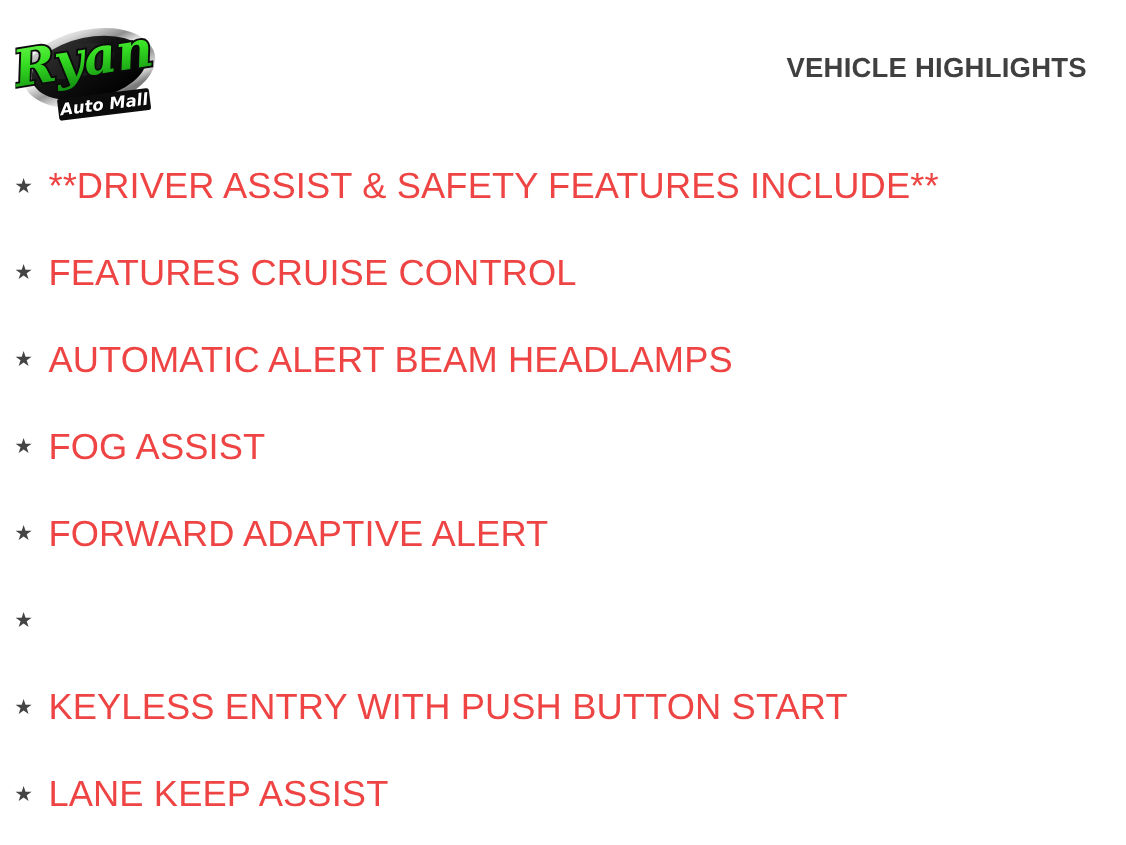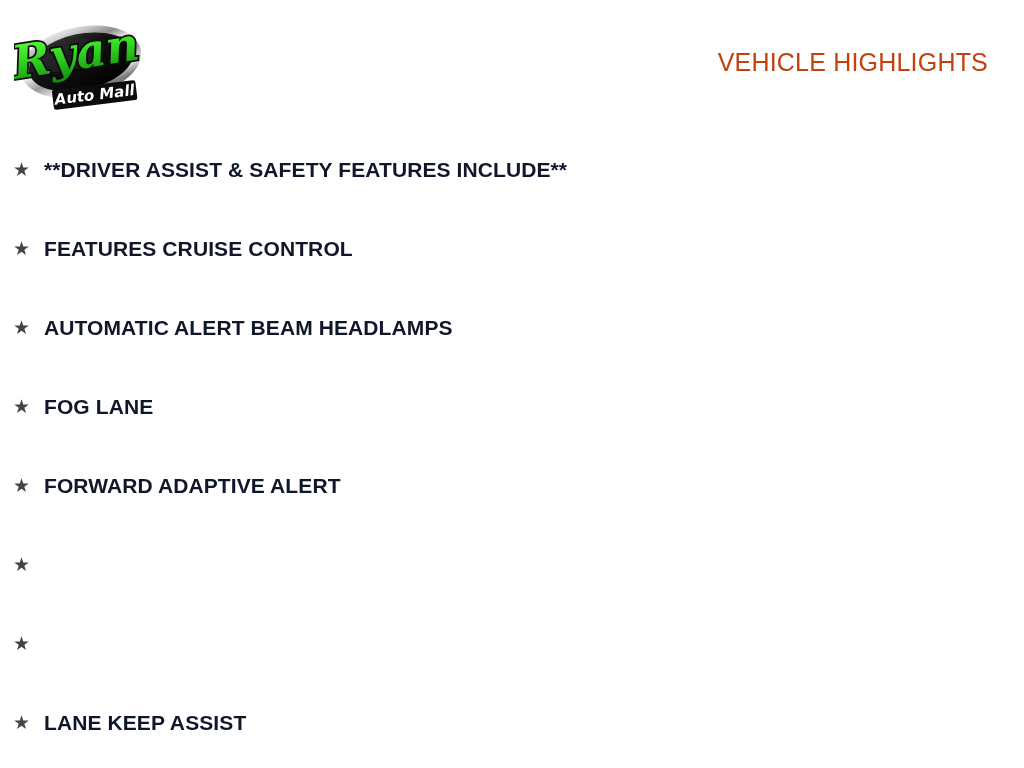--- a/index.html
+++ b/index.html
@@ -29,22 +29,22 @@
     width: 134px;
     height: 108px;
   }
   .logo svg { display: block; width: 134px; height: 108px; }
 
   .page-title {
     position: absolute;
     right: 36px;
     top: 50px;
     font-size: 25px;
-    font-weight: normal;
-    color: #c2410c;
+    font-weight: bold;
+    color: #404040;
     letter-spacing: 0.2px;
     white-space: nowrap;
     line-height: 1;
   }
 
   
   .highlights-list {
     position: absolute;
     left: 0;
     top: 130px;
@@ -65,23 +65,23 @@
     height: 22px;
     flex: 0 0 18px;
     color: #444444;
     font-size: 19px;
     line-height: 22px;
     text-align: left;
     margin-right: 13px;
     user-select: none;
   }
   .highlight-label {
-    font-size: 21px;
-    font-weight: bold;
-    color: #0f172a;
+    font-size: 33px;
+    font-weight: normal;
+    color: #ef4444;
     letter-spacing: 0.1px;
     white-space: nowrap;
     line-height: 1.1;
   }
 </style>
 </head>
 <body>
 
 <div class="header">
 
@@ -135,29 +135,30 @@
   <li class="highlight-item">
     <span class="bullet-star">★</span>
     <span class="highlight-label">FEATURES CRUISE CONTROL</span>
   </li>
   <li class="highlight-item">
     <span class="bullet-star">★</span>
     <span class="highlight-label">AUTOMATIC ALERT BEAM HEADLAMPS</span>
   </li>
   <li class="highlight-item">
     <span class="bullet-star">★</span>
-    <span class="highlight-label">FOG LANE</span>
+    <span class="highlight-label">FOG ASSIST</span>
   </li>
   <li class="highlight-item">
     <span class="bullet-star">★</span>
     <span class="highlight-label">FORWARD ADAPTIVE ALERT</span>
   </li>
   <li class="highlight-item">
     <span class="bullet-star">★</span>
   </li>
   <li class="highlight-item">
     <span class="bullet-star">★</span>
+    <span class="highlight-label">KEYLESS ENTRY WITH PUSH BUTTON START</span>
   </li>
   <li class="highlight-item">
     <span class="bullet-star">★</span>
     <span class="highlight-label">LANE KEEP ASSIST</span>
   </li>
 </ul>
 
 </body></html>

